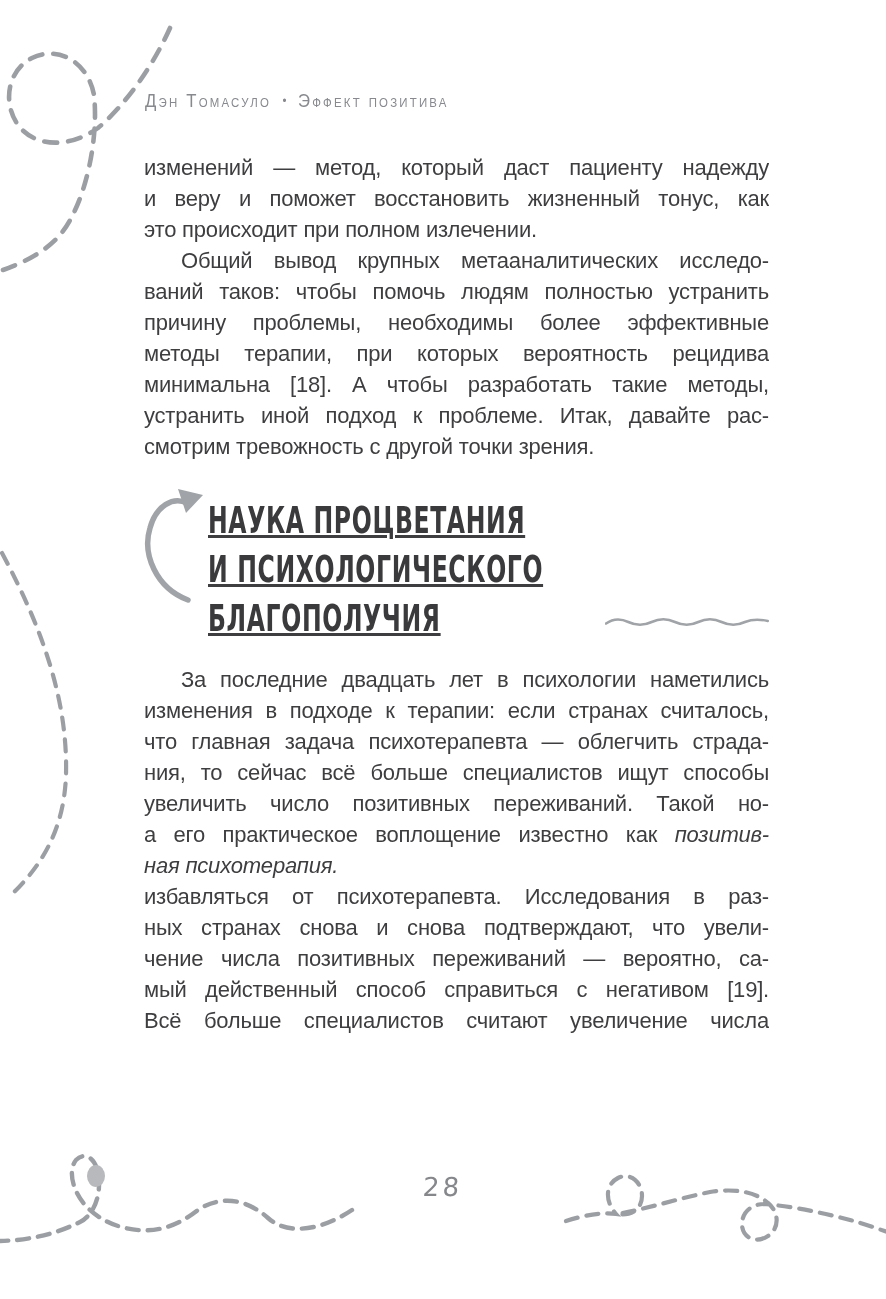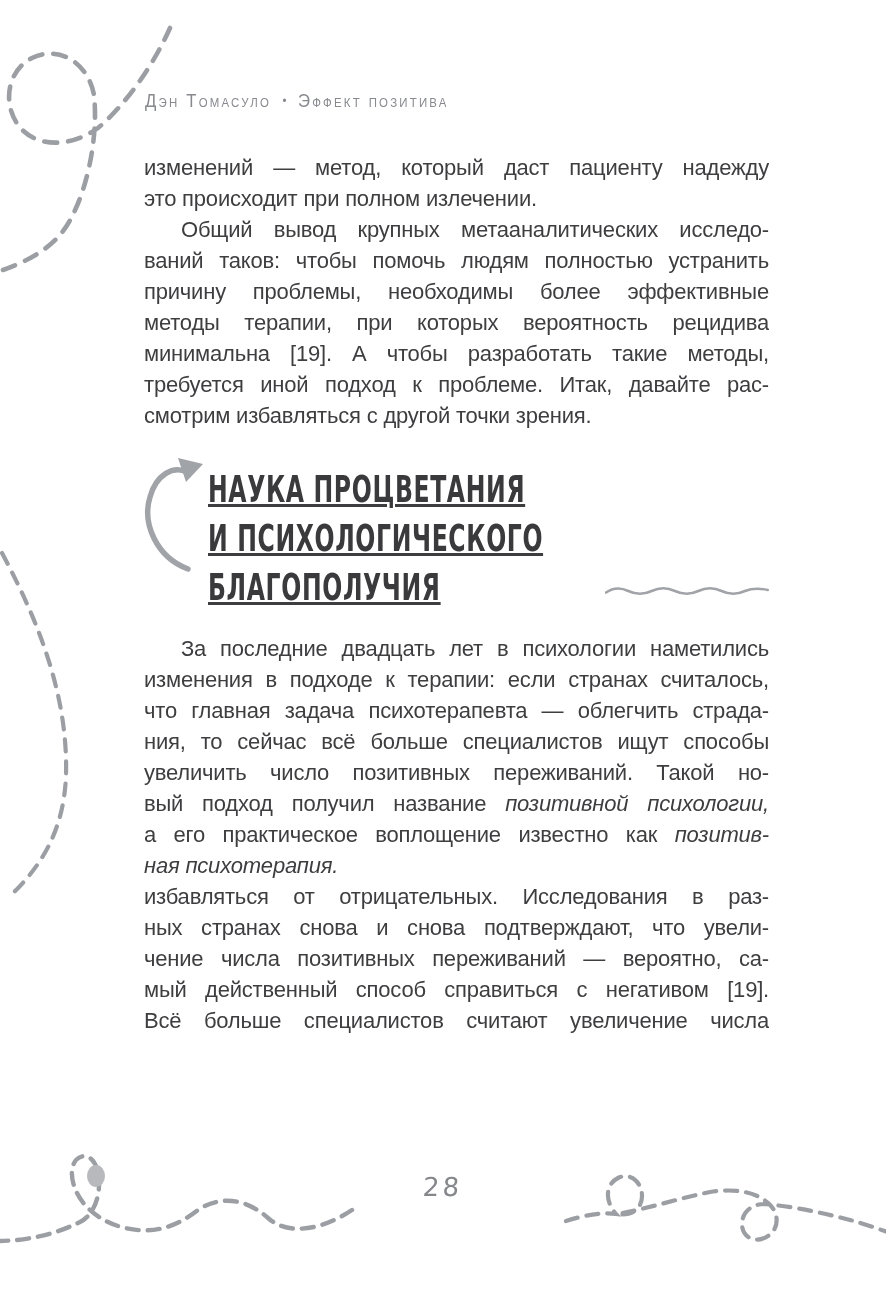--- a/index.html
+++ b/index.html
@@ -62,30 +62,31 @@
 
   <header class="running-header">
     <span>Дэн Томасуло</span><span class="sep">•</span><span>Эффект позитива</span>
   </header>
 
   <main class="text-area">
 
     <div>
         <div class="para">
           <div class="line"><span>изменений — метод, который даст пациенту надежду</span></div>
+          <div class="line"><span>и веру и поможет восстановить жизненный тонус, как</span></div>
           <div class="line endline"><span>это происходит при полном излечении.</span></div>
         </div>
         <div class="para">
           <div class="line indent"><span>Общий вывод крупных метааналитических исследо-</span></div>
           <div class="line"><span>ваний таков: чтобы помочь людям полностью устранить</span></div>
           <div class="line"><span>причину проблемы, необходимы более эффективные</span></div>
           <div class="line"><span>методы терапии, при которых вероятность рецидива</span></div>
-          <div class="line"><span>минимальна [19]. А чтобы разработать такие методы,</span></div>
-          <div class="line"><span>требуется иной подход к проблеме. Итак, давайте рас-</span></div>
-          <div class="line endline"><span>смотрим избавляться с другой точки зрения.</span></div>
+          <div class="line"><span>минимальна [18]. А чтобы разработать такие методы,</span></div>
+          <div class="line"><span>устранить иной подход к проблеме. Итак, давайте рас-</span></div>
+          <div class="line endline"><span>смотрим тревожность с другой точки зрения.</span></div>
         </div>
       </div>
 
     <div class="heading">
       <svg class="arrow-svg" width="66" height="120" viewBox="0 0 66 120" fill="none" xmlns="http://www.w3.org/2000/svg">
         <path d="M 48 114 C 16 102 2 68 10 42 C 16 20 33 10 47 17" stroke="#a0a3a7" stroke-width="5.5" stroke-linecap="round"></path>
         <polygon points="63,9 38,3 46,27" fill="#a0a3a7"></polygon>
       </svg>
       <div class="h-row">
         <span class="h-line">НАУКА ПРОЦВЕТАНИЯ</span>
@@ -101,26 +102,25 @@
       </div>
     </div>
 
     <div>
         <div class="para">
           <div class="line indent"><span>За последние двадцать лет в психологии наметились</span></div>
           <div class="line"><span>изменения в подходе к терапии: если странах считалось,</span></div>
           <div class="line"><span>что главная задача психотерапевта — облегчить страда-</span></div>
           <div class="line"><span>ния, то сейчас всё больше специалистов ищут способы</span></div>
           <div class="line"><span>увеличить число позитивных переживаний. Такой но-</span></div>
-          <div class="line"><span>вый подход получил название </span><em>позитивной психологии,</em></div>
           <div class="line"><span>а его практическое воплощение известно как </span><em>позитив-</em></div>
           <div class="line endline"><em>ная психотерапия.</em></div>
         </div>
         <div class="para">
-          <div class="line"><span>избавляться от отрицательных. Исследования в раз-</span></div>
+          <div class="line"><span>избавляться от психотерапевта. Исследования в раз-</span></div>
           <div class="line"><span>ных странах снова и снова подтверждают, что увели-</span></div>
           <div class="line"><span>чение числа позитивных переживаний — вероятно, са-</span></div>
           <div class="line"><span>мый действенный способ справиться с негативом [19].</span></div>
           <div class="line"><span>Всё больше специалистов считают увеличение числа</span></div>
         </div>
       </div>
 
   </main>
 
   <footer class="footer">

